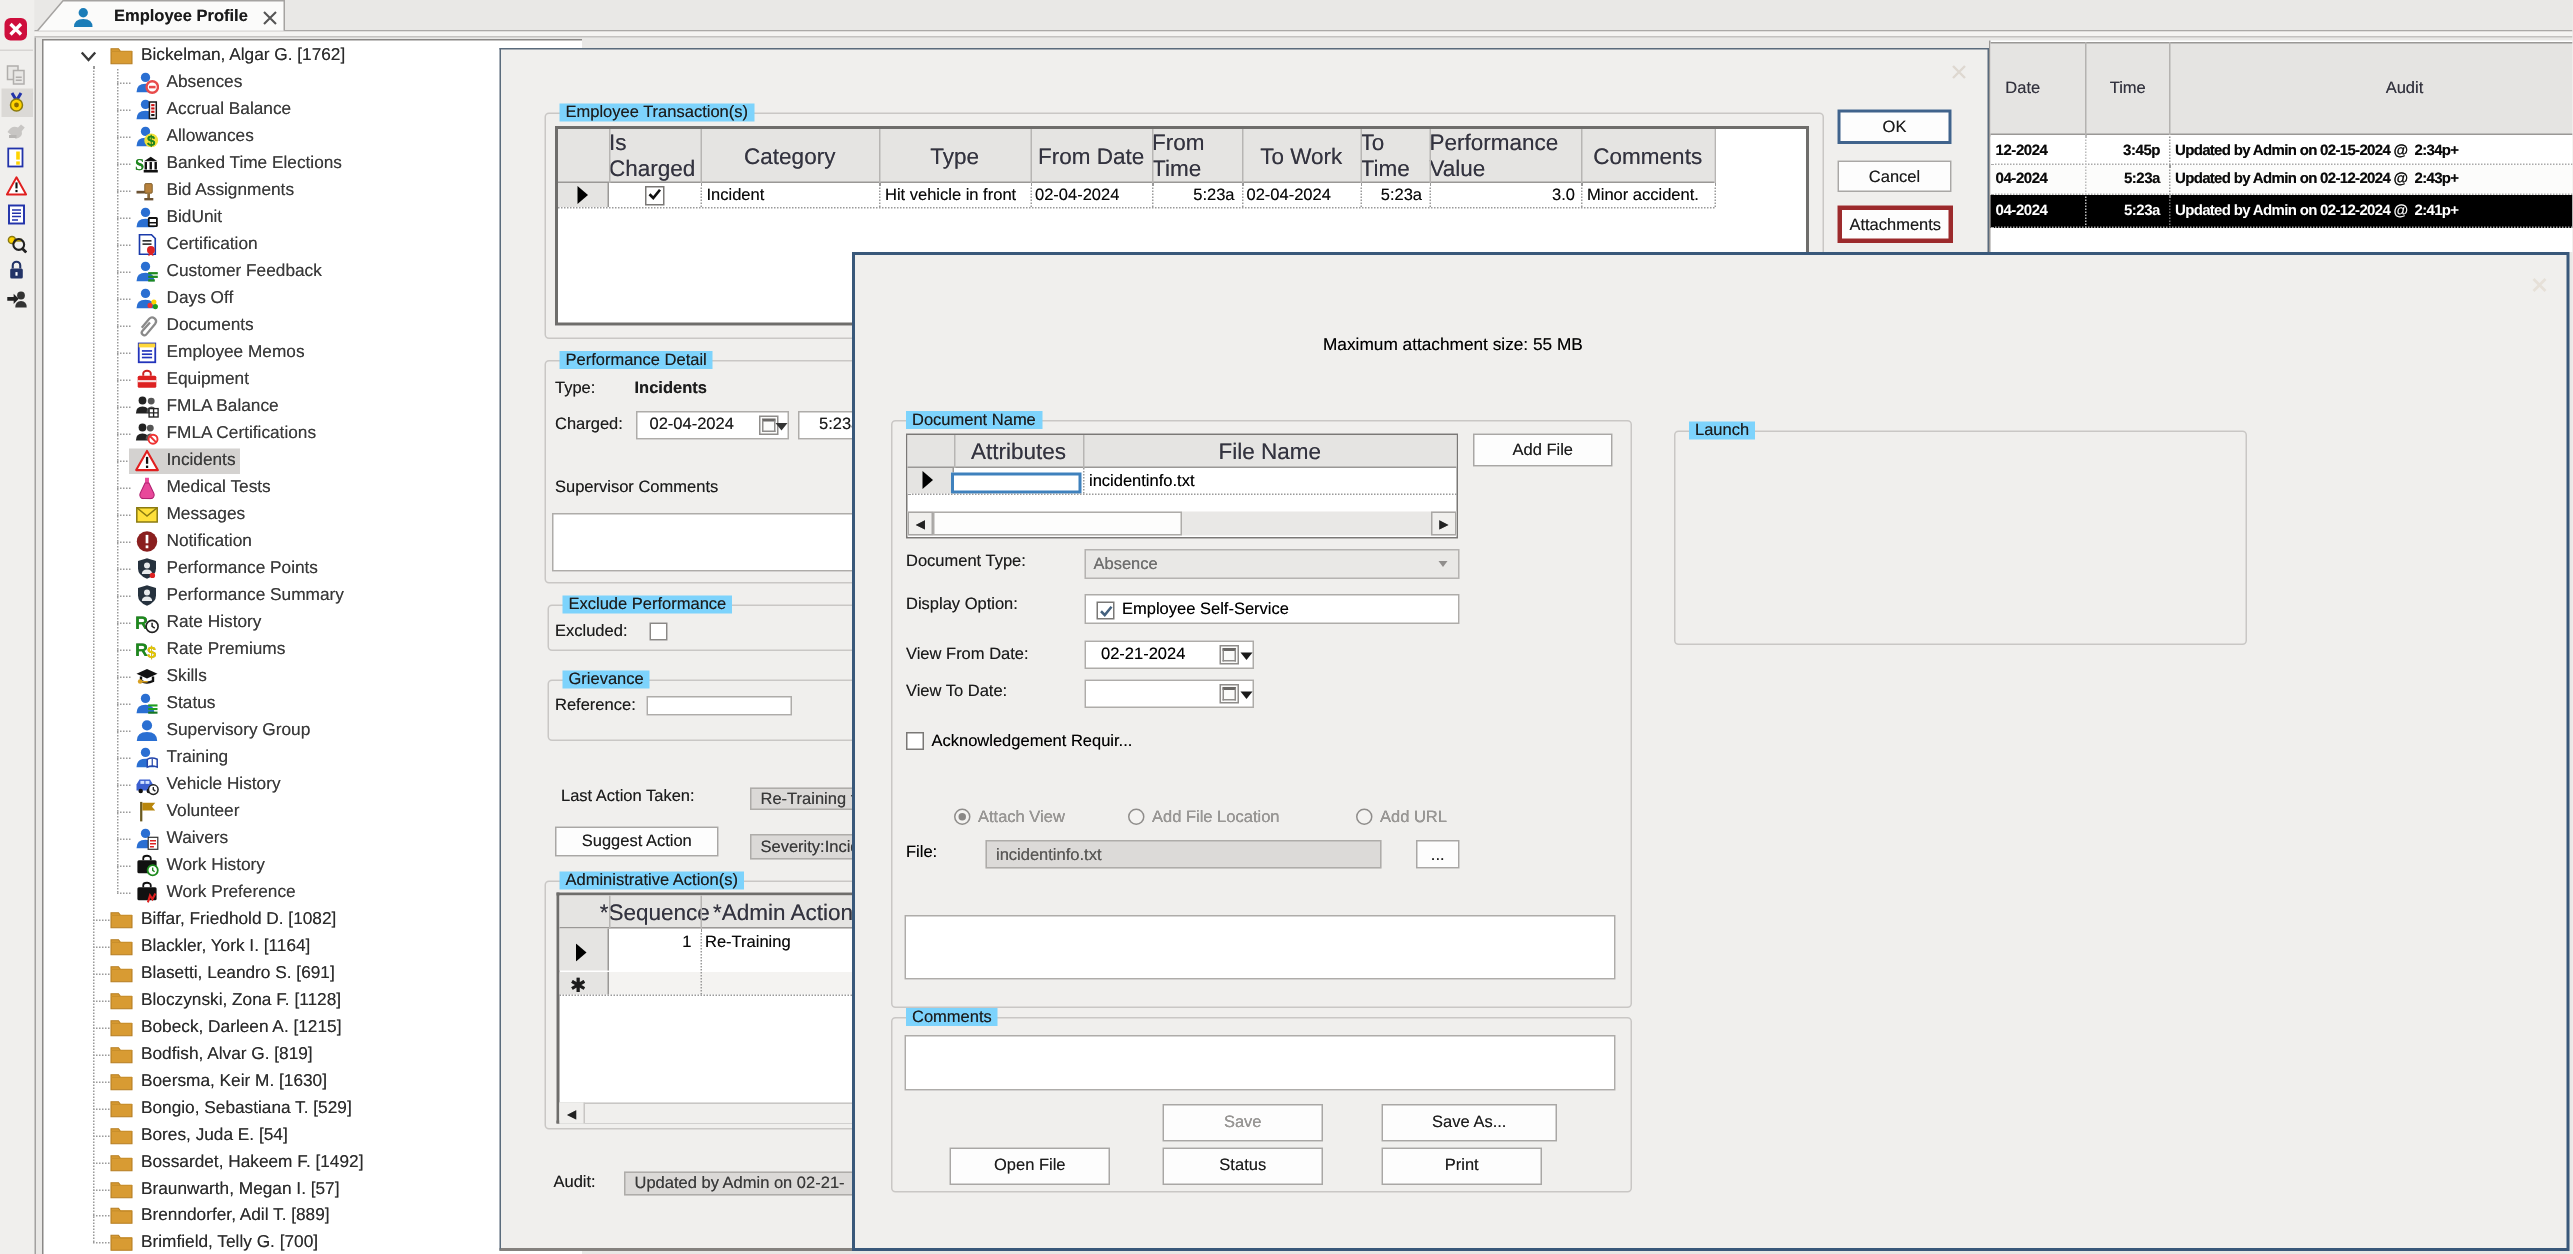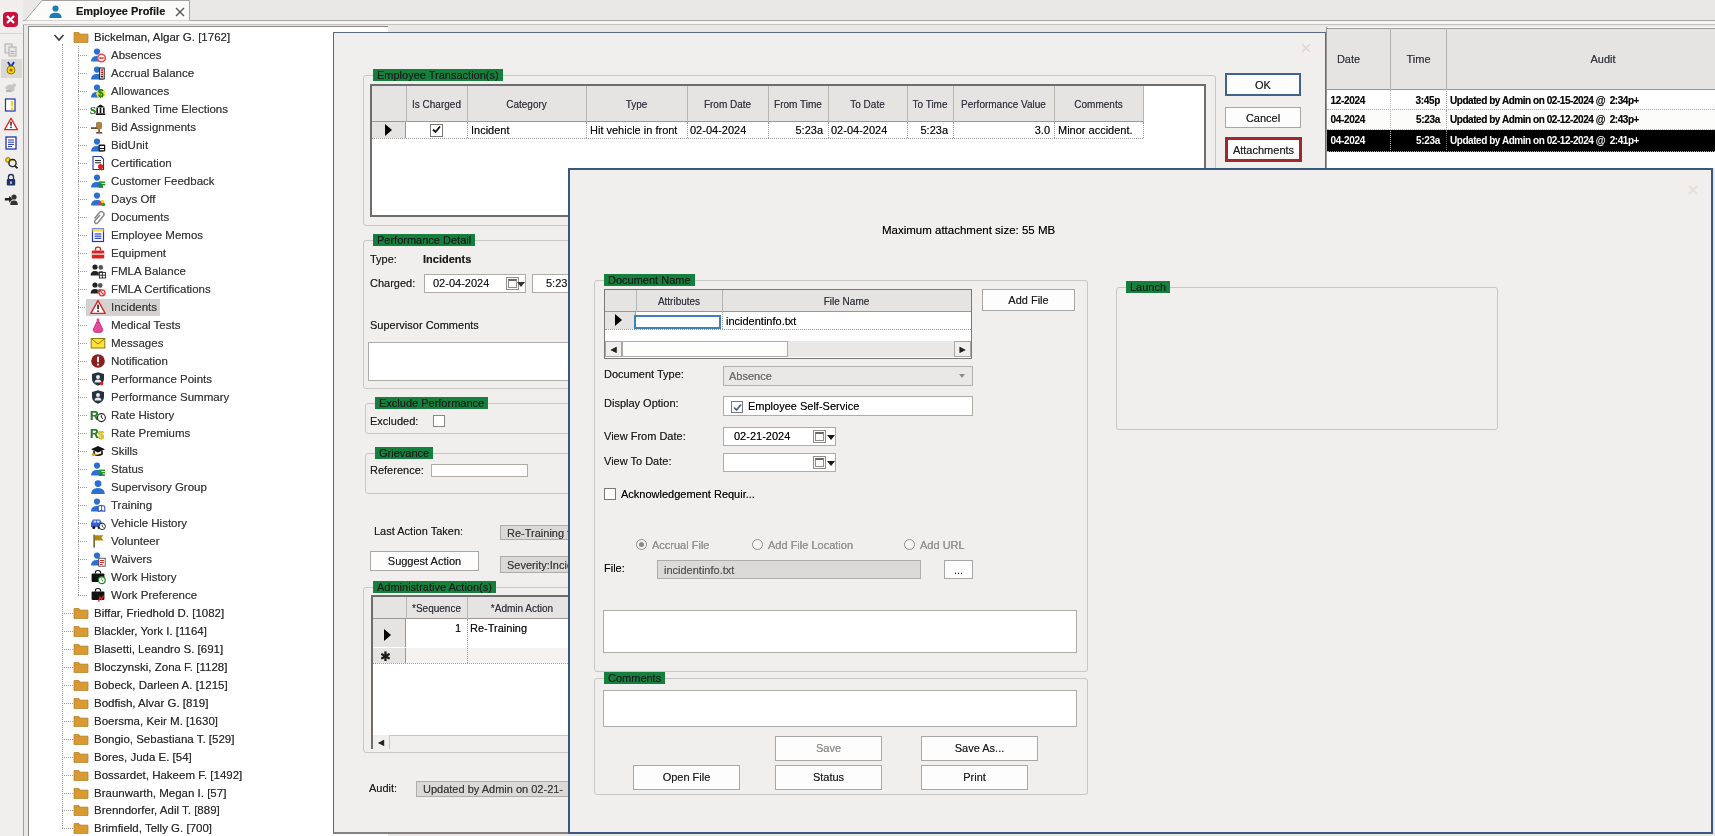--- a/index.html
+++ b/index.html
@@ -1,29 +1,29 @@
 <!DOCTYPE html>
 <html><head><meta charset="utf-8">
 <style>
 *{margin:0;padding:0;box-sizing:border-box}
 html,body{width:1715px;height:836px;overflow:hidden}
 body{font-family:"Liberation Sans",sans-serif;background:#e9e8e6;position:relative;text-shadow:0 0 .35px rgba(30,30,30,.6)}
 .a{position:absolute}
 .lbl{position:absolute;font-size:11px;color:#1c1c1c;white-space:nowrap;line-height:1}
 .grp{position:absolute;border:1px solid #c9c7c5;border-radius:3px}
-.grp>b{position:absolute;top:-7px;left:9px;background:#15803d;padding:0 4px;font-size:11px;color:#1c1c1c;font-weight:normal;white-space:nowrap;line-height:12px}
+.grp>b{position:absolute;top:-7px;left:9px;background:#7dd3fc;padding:0 4px;font-size:11px;color:#1c1c1c;font-weight:normal;white-space:nowrap;line-height:12px}
 .btn{position:absolute;background:#fdfdfd;border:1px solid #a9a7a5;font-size:11px;color:#1c1c1c;display:flex;align-items:center;justify-content:center;white-space:nowrap}
 .tbx{position:absolute;background:#fff;border:1px solid #aeaca9}
 .gfld{position:absolute;background:#dbd9d7;border:1px solid #aeaca9;font-size:11px;color:#3a3a3a;display:flex;align-items:center;padding-left:6px;white-space:nowrap;overflow:hidden}
 .dlg{position:absolute;background:#f0efed}
 .tit{position:absolute;left:0;right:0;top:0;background:#3d74ac;color:#fff;font-size:11px;display:flex;align-items:center;padding-left:11px}
 .trow{position:absolute;height:18px;display:flex;align-items:center;font-size:11.5px;color:#3a3a3a;white-space:nowrap}
 .trow svg{flex:0 0 auto}
 .trow span{margin-left:5px}
-.hdr{position:absolute;background:#e5e4e2;display:flex;align-items:center;justify-content:center;font-size:10px;color:#333340}
+.hdr{position:absolute;background:#e5e4e2;display:flex;align-items:center;justify-content:center;font-size:15px;color:#333340}
 .cell{position:absolute;font-size:11px;color:#0a0a0a;white-space:nowrap;display:flex;align-items:center}
 .arrbtn{position:absolute;background:#f0efed;border:1px solid #a9a7a5;display:flex;align-items:center;justify-content:center;font-size:8px;color:#222}
 .ck{position:absolute;background:#fff;border:1px solid #8a8886}
 .dpick{position:absolute;width:22px;height:14px}
 .dpick .bx{position:absolute;left:0;top:0;width:13px;height:13px;background:#fbfbfa;border:1px solid #8f8d8b}
 .dpick .tri{position:absolute;right:0;top:5px;width:0;height:0;border-left:4px solid transparent;border-right:4px solid transparent;border-top:5px solid #1a1a1a}
 </style></head><body>
 
 <svg width="0" height="0" style="position:absolute">
     <defs>
@@ -548,21 +548,21 @@
 <div class="hdr" style="left:72px;top:53px;width:61px;height:36px;background:none">Is Charged</div>
 <div class="a" style="left:72px;top:53px;width:1px;height:36px;background:#b7b5b3"></div>
 <div class="hdr" style="left:133px;top:53px;width:119px;height:36px;background:none">Category</div>
 <div class="a" style="left:133px;top:53px;width:1px;height:36px;background:#b7b5b3"></div>
 <div class="hdr" style="left:252px;top:53px;width:101px;height:36px;background:none">Type</div>
 <div class="a" style="left:252px;top:53px;width:1px;height:36px;background:#b7b5b3"></div>
 <div class="hdr" style="left:353px;top:53px;width:81px;height:36px;background:none">From Date</div>
 <div class="a" style="left:353px;top:53px;width:1px;height:36px;background:#b7b5b3"></div>
 <div class="hdr" style="left:434px;top:53px;width:60px;height:36px;background:none">From Time</div>
 <div class="a" style="left:434px;top:53px;width:1px;height:36px;background:#b7b5b3"></div>
-<div class="hdr" style="left:494px;top:53px;width:79px;height:36px;background:none">To Date</div>
+<div class="hdr" style="left:494px;top:53px;width:79px;height:36px;background:none">To Work</div>
 <div class="a" style="left:494px;top:53px;width:1px;height:36px;background:#b7b5b3"></div>
 <div class="hdr" style="left:573px;top:53px;width:46px;height:36px;background:none">To Time</div>
 <div class="a" style="left:573px;top:53px;width:1px;height:36px;background:#b7b5b3"></div>
 <div class="hdr" style="left:619px;top:53px;width:101px;height:36px;background:none">Performance Value</div>
 <div class="a" style="left:619px;top:53px;width:1px;height:36px;background:#b7b5b3"></div>
 <div class="hdr" style="left:720px;top:53px;width:89px;height:36px;background:none">Comments</div>
 <div class="a" style="left:720px;top:53px;width:1px;height:36px;background:#b7b5b3"></div>
 <div class="a" style="left:809px;top:53px;width:1px;height:36px;background:#b7b5b3"></div>
 <div class="a" style="left:38px;top:89px;width:34px;height:16px;background:#e5e4e2;border-right:1px solid #9a9896"></div>
 <svg class="a" style="left:50px;top:91px" width="9" height="12">
@@ -704,21 +704,21 @@
 <div class="tbx" style="left:153px;top:283px;width:113px;height:19px"></div>
 <div class="dpick" style="left:243px;top:285.5px">
       <div class="bx"></div>
       <div style="position:absolute;left:2px;top:2px;width:9px;height:9px;border:1px solid #8f8d8b;border-top:2px solid #6a6866"></div>
       <div class="tri"></div>
     </div>
 <div class="ck" style="left:34px;top:318px;width:12px;height:12px;border-color:#7a7876"></div>
 <div class="lbl" style="left:51px;top:319px;color:#000">Acknowledgement Requir...</div>
 <div class="a" style="left:66px;top:369px;width:11px;height:11px;border:1px solid #8f8d8b;border-radius:50%;background:#f4f3f1"></div>
 <div class="a" style="left:69px;top:372px;width:5px;height:5px;border-radius:50%;background:#8a8886"></div>
-<div class="lbl" style="left:82px;top:370px;color:#9a9896">Accrual File</div>
+<div class="lbl" style="left:82px;top:370px;color:#9a9896">Attach View</div>
 <div class="a" style="left:182px;top:369px;width:11px;height:11px;border:1px solid #8f8d8b;border-radius:50%;background:#f4f3f1"></div>
 <div class="lbl" style="left:198px;top:370px;color:#9a9896">Add File Location</div>
 <div class="a" style="left:334px;top:369px;width:11px;height:11px;border:1px solid #8f8d8b;border-radius:50%;background:#f4f3f1"></div>
 <div class="lbl" style="left:350px;top:370px;color:#9a9896">Add URL</div>
 <div class="lbl" style="left:34px;top:393px;color:#000">File:</div>
 <div class="gfld" style="left:87px;top:390px;width:264px;height:19px;background:#dcdad8;color:#5a5856">incidentinfo.txt</div>
 <div class="btn" style="left:374px;top:390px;width:29px;height:19px">...</div>
 <div class="tbx" style="left:33px;top:440px;width:474px;height:43px"></div>
 <div class="grp" style="left:24px;top:508px;width:494px;height:117px">
       <b>Comments</b>

